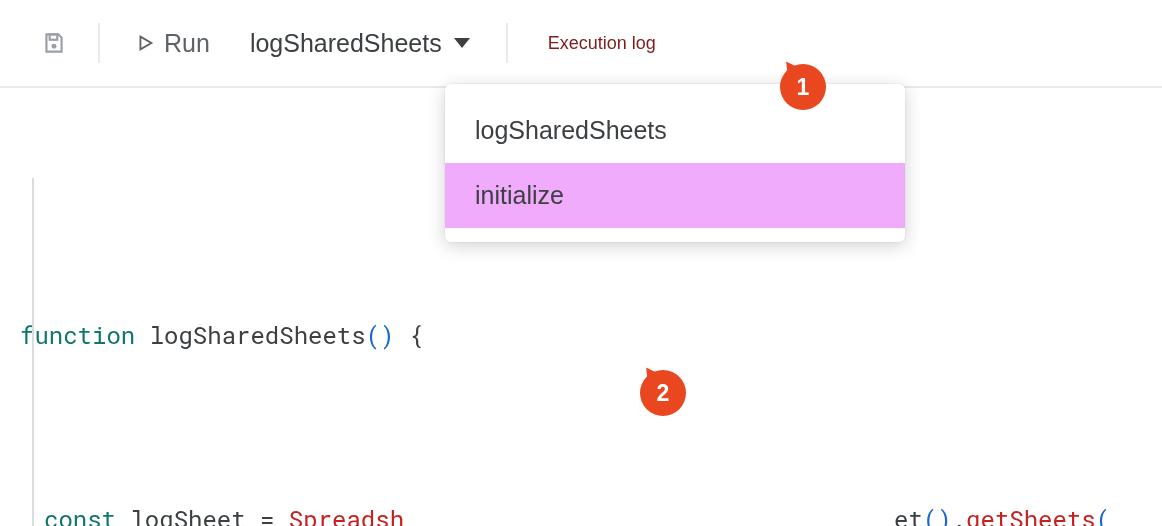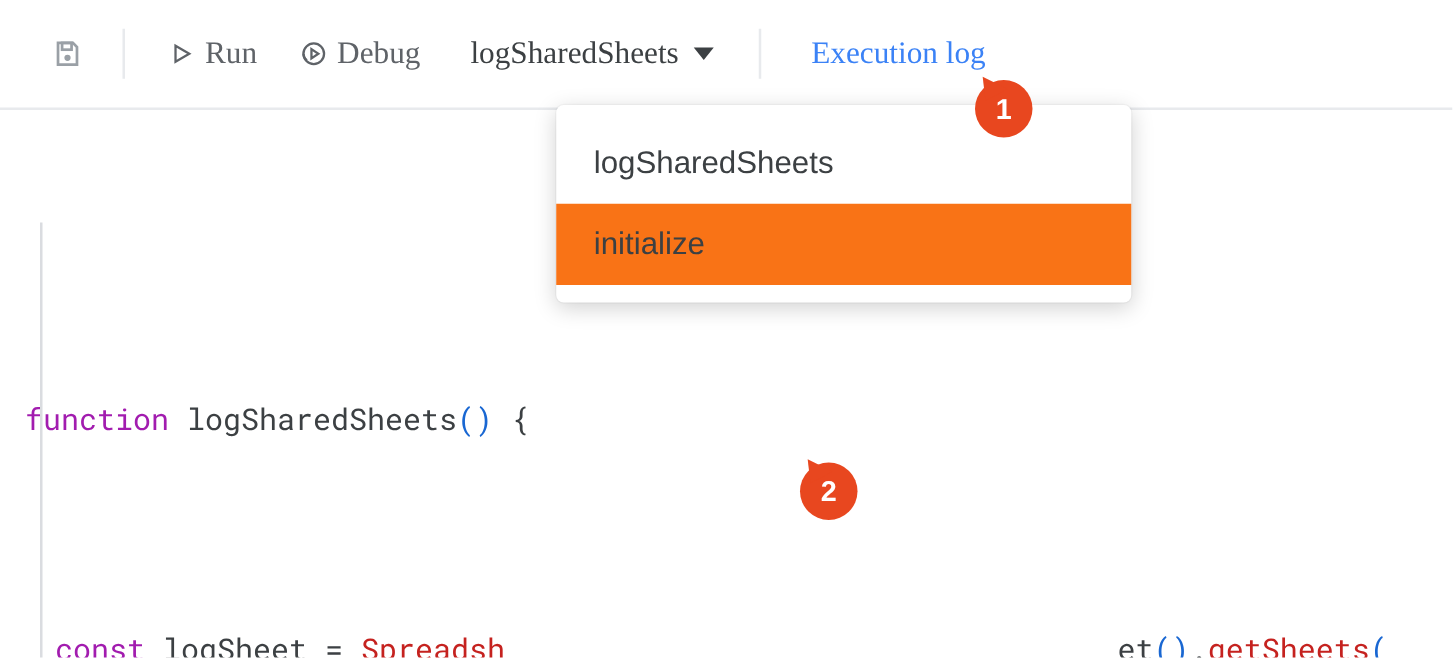--- a/index.html
+++ b/index.html
@@ -15,21 +15,20 @@
   }
   .toolbar {
     height: 88px;
     display: flex;
     align-items: center;
     padding: 0 30px;
     gap: 6px;
     border-bottom: 2px solid #e8eaed;
     position: relative;
     z-index: 5;
-    font-family: Liberation Serif, serif;
   }
   .save-btn {
     width: 48px;
     height: 48px;
     display: flex;
     align-items: center;
     justify-content: center;
     border-radius: 6px;
   }
   .save-btn svg { width: 26px; height: 26px; }
@@ -64,22 +63,22 @@
     position: relative;
   }
   .caret-down {
     width: 0; height: 0;
     border-left: 8px solid transparent;
     border-right: 8px solid transparent;
     border-top: 10px solid #3c4043;
     margin-left: 4px;
   }
   .exec-log {
-    font-size: 25px;
-    color: #3b82f6;
+    font-size: 18px;
+    color: #7f1d1d;
     padding: 10px 14px;
     margin-left: 6px;
   }
   .dropdown {
     position: absolute;
     top: 84px;
     left: 445px;
     width: 460px;
     background: #fff;
     border-radius: 6px;
@@ -87,21 +86,21 @@
     padding: 14px 0;
     z-index: 20;
   }
   .dropdown-item {
     padding: 18px 30px;
     font-size: 25px;
     color: #3c4043;
     cursor: pointer;
   }
   .dropdown-item.hover {
-    background: #f97316;
+    background: #f0abfc;
   }
   .callout {
     position: absolute;
     width: 46px;
     height: 46px;
     background: #e8471f;
     border-radius: 50%;
     color: #fff;
     font-size: 23px;
     font-weight: 600;
@@ -136,21 +135,21 @@
   }
   .editor .line { display: block; height: 46px; }
   .indent-guide {
     position: absolute;
     left: 32px;
     top: 90px;
     bottom: -60px;
     width: 2px;
     background: #dadce0;
   }
-  .kw   { color: #a21caf; }
+  .kw   { color: #0f766e; }
   .fn   { color: #3c4043; }
   .call { color: #c5221f; }
   .punc { color: #1967d2; }
   .punc2{ color: #3c4043; }
   .pad  { display:inline-block; width: 24px; }
 </style>
 </head>
 <body>
 
 <div class="toolbar">
@@ -163,28 +162,20 @@
   </div>
   <div class="vdiv"></div>
 
   <div class="tb-btn">
     <svg viewBox="0 0 24 24">
       <path fill="none" stroke="#5f6368" stroke-width="2" d="M7 5l12 7-12 7z"></path>
     </svg>
     <span>Run</span>
   </div>
 
-  <div class="tb-btn">
-    <svg viewBox="0 0 24 24">
-      <circle cx="12" cy="12" r="9" fill="none" stroke="#5f6368" stroke-width="2"></circle>
-      <path fill="none" stroke="#5f6368" stroke-width="2" d="M10 8l6 4-6 4z"></path>
-      <path fill="none" stroke="#5f6368" stroke-width="2" d="M3 12a9 9 0 0 0 3 6"></path>
-    </svg>
-    <span>Debug</span>
-  </div>
 
   <div class="func-select">
     <span>logSharedSheets</span>
     <span class="caret-down"></span>
   </div>
 
   <div class="vdiv"></div>
 
   <div class="exec-log">
     <span>Execution log</span>

